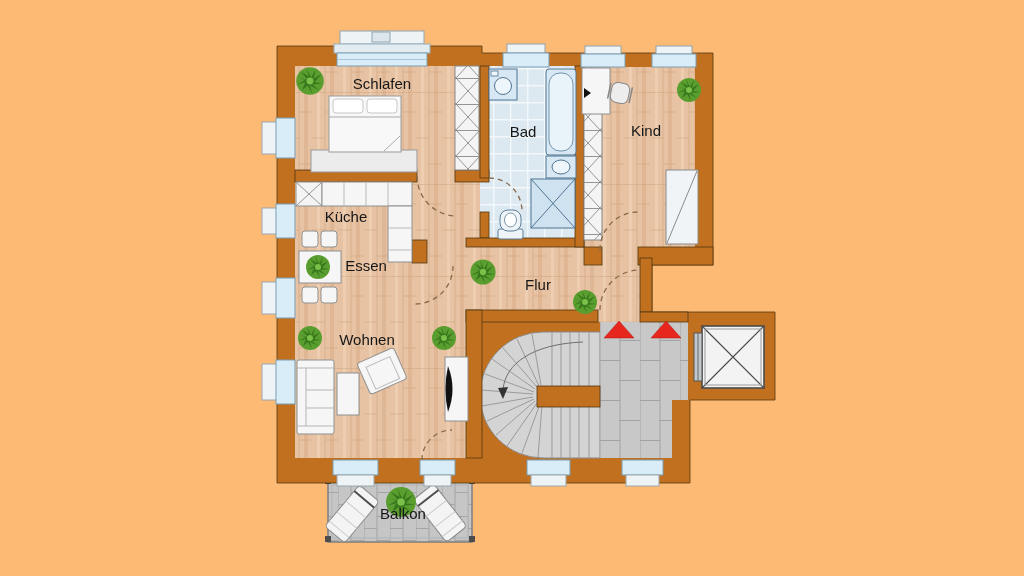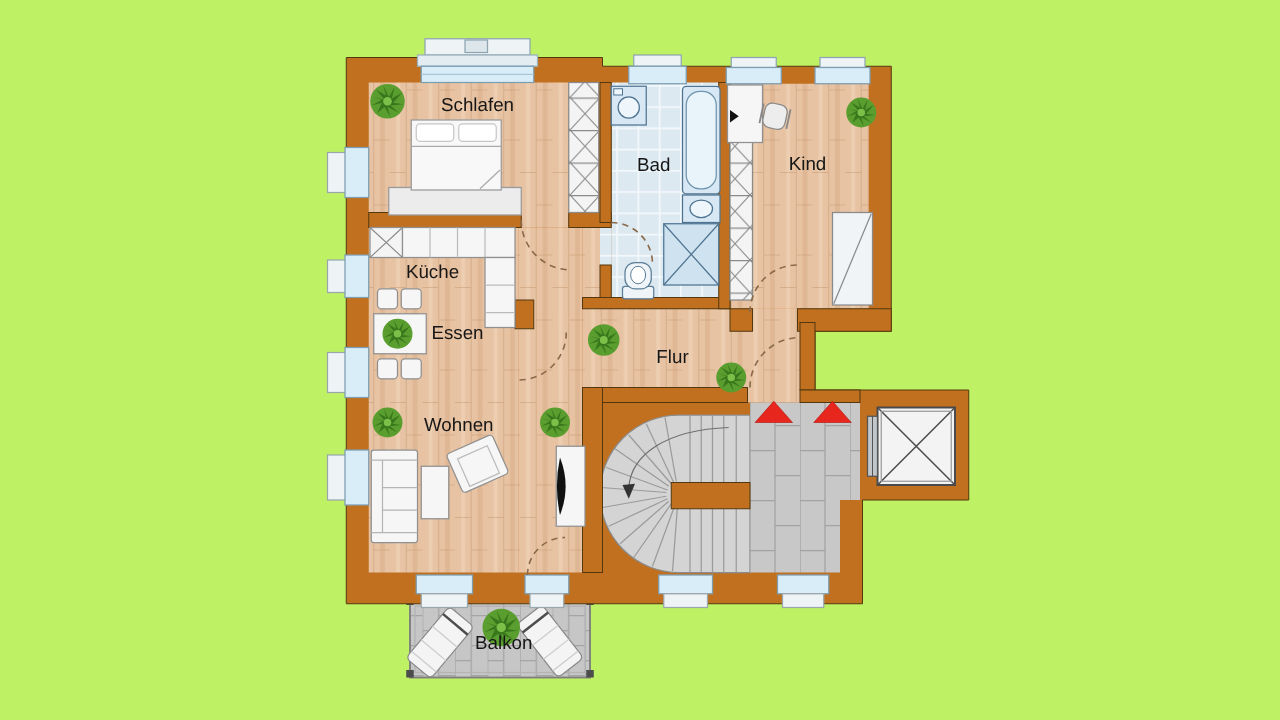--- a/index.html
+++ b/index.html
@@ -1,16 +1,16 @@
 <!DOCTYPE html>
 <html><head>
 <meta charset="utf-8">
 <style>
   html,body{margin:0;padding:0;background:#ffffff;}
-  #stage{position:relative;width:1024px;height:576px;background:#bef264;overflow:hidden;
+  #stage{position:relative;width:1024px;height:576px;background:#fdba74;overflow:hidden;
          font-family:"Liberation Sans", sans-serif;}
   svg{position:absolute;left:0;top:0;}
   .room-label{font-family:"Liberation Sans", sans-serif;font-size:15px;font-weight:500;
               fill:#161616;text-anchor:middle;}
   .wall{fill:#c0701f;stroke:#53380f;stroke-width:0.8;}
   .arc{fill:none;stroke:#8a6a4a;stroke-width:1.3;stroke-dasharray:5 4;}
   .furn{fill:#f6f6f6;stroke:#909090;stroke-width:1;}
   .bathfix{fill:#d7e7f3;stroke:#4f7492;stroke-width:1;}
 </style>
 </head>

